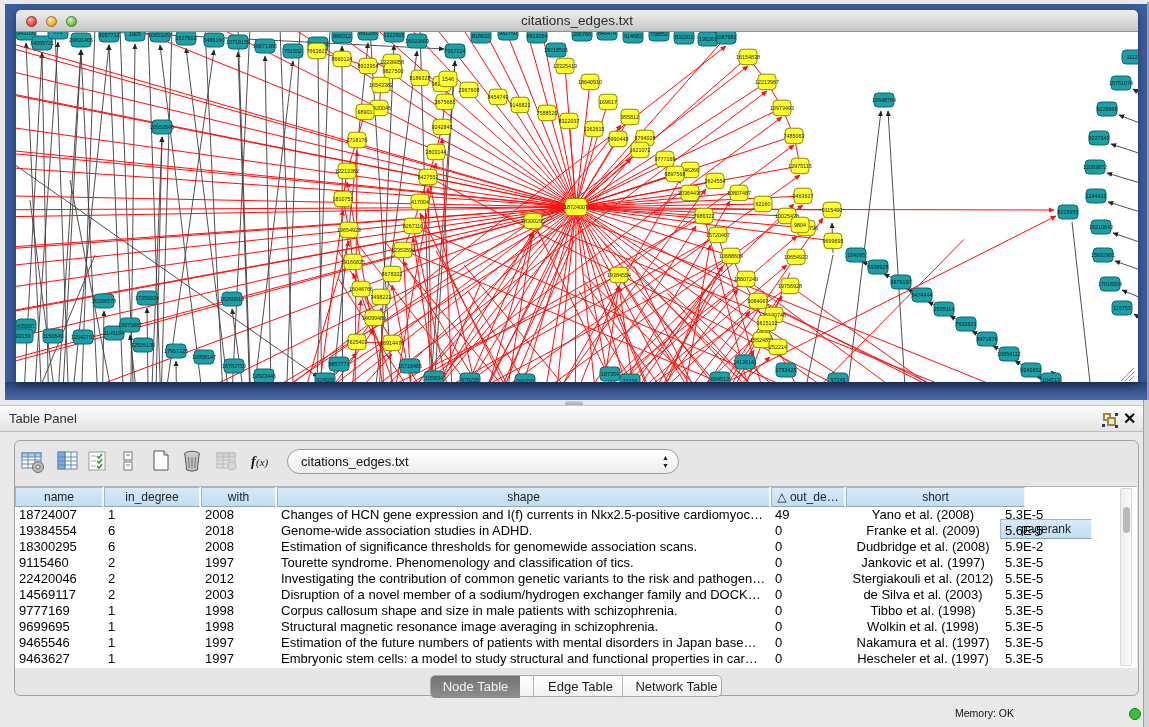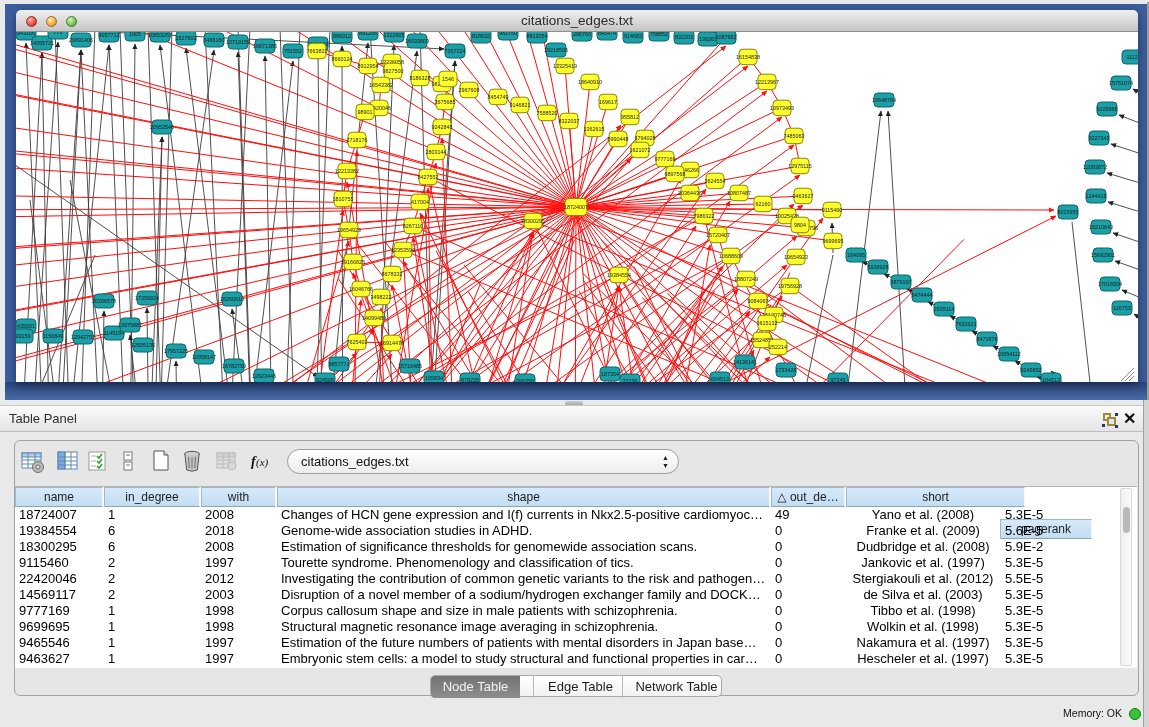--- a/index.html
+++ b/index.html
@@ -52,21 +52,21 @@
 #vscroll .th { position:absolute; left:1.5px; top:18px; width:7px; height:26px; background:#b9b9b9; border-radius:4px; }
 #tabs { position:absolute; left:430px; top:675px; width:292px; height:22px;
   border:1px solid #a9a9a9; border-radius:5px; background:linear-gradient(180deg,#ffffff,#f2f2f2);
   font-size:13px; }
 #tabs .seg { position:absolute; top:0; height:22px; line-height:21px; text-align:center; color:#1c1c1c; }
 #tabs #seg1 { left:0; width:89px; background:linear-gradient(180deg,#737373,#8e8e8e); color:#f2f2f2;
   border-radius:4px 0 0 4px; }
 #tabs #seg2 { left:102px; width:94px; border-left:1px solid #b9b9b9; }
 #tabs #seg3 { left:183px; width:108px; border-left:1px solid #b9b9b9;margin-left:8px; }
 #status { position:absolute; left:955px; top:707px; width:167px; height:16px;
-  font-size:10.5px; color:#111; text-align:right; }
+  font-size:10.5px; color:#111; text-align:left; }
 #status .dot { position:absolute; left:174px; top:1px; width:12px; height:12px; border-radius:50%;
   background:#35c435; border:1.5px solid #1d741d; }
 #redge { position:absolute; left:1143px; top:400px; width:6px; height:327px; background:#d4d4d4; border-left:1px solid #9f9f9f; }
 </style></head>
 <body>
 <div id="gframe">
     <div class="bstrip"></div>
   </div>
 <div style="position:absolute;left:1146.5px;top:2px;width:2.5px;height:398px;background:#9c9c9c;"></div>
 <div id="win"></div>

